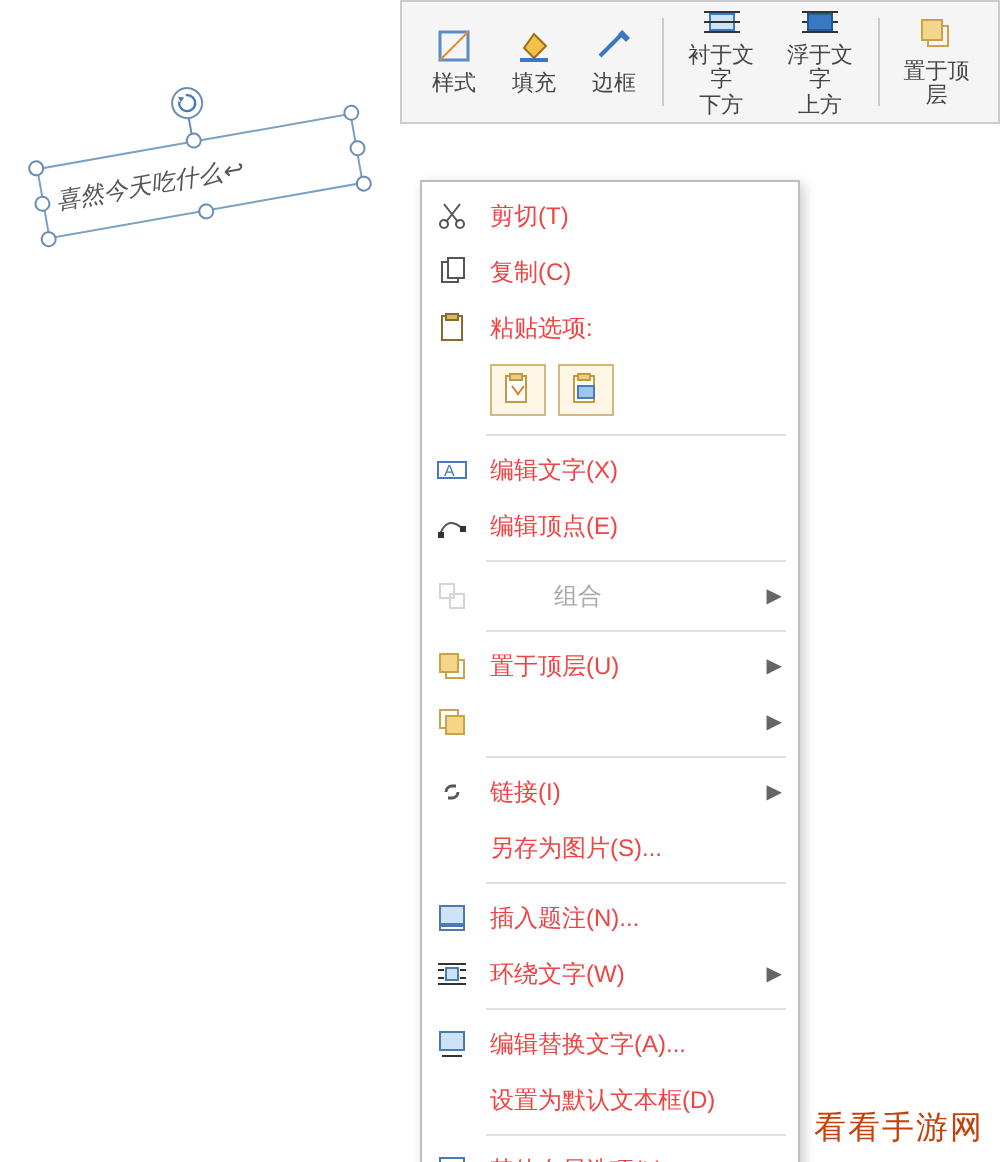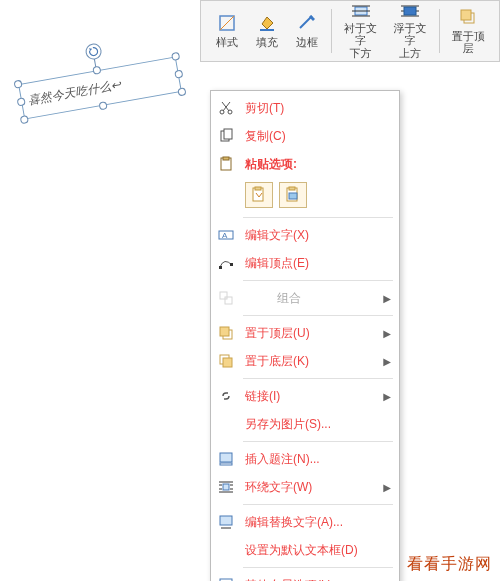--- a/index.html
+++ b/index.html
@@ -250,21 +250,21 @@
     </span>
     <span class="menu-label">复制(C)</span>
   </div>
   <div class="menu-item">
     <span class="menu-icon">
       <svg width="16" height="16" viewBox="0 0 16 16">
           <rect x="3" y="2" width="10" height="12" fill="none" stroke="#8a6a2a"></rect>
           <rect x="5" y="1" width="6" height="3" fill="#d8b86a" stroke="#8a6a2a"></rect>
         </svg>
     </span>
-    <span class="menu-label" style="font-weight:700">粘贴选项:</span>
+    <span class="menu-label" style="font-weight:400">粘贴选项:</span>
   </div>
   <div class="paste-options">
     <div class="paste-opt">
       <svg width="18" height="18" viewBox="0 0 18 18">
           <rect x="3" y="2" width="10" height="13" fill="#fff" stroke="#c49a3f"></rect>
           <rect x="5" y="1" width="6" height="3" fill="#e8cf8e" stroke="#c49a3f"></rect>
           <path d="M6 7l3 4 3-4" fill="none" stroke="#d0842a"></path>
         </svg>
     </div>
     <div class="paste-opt">
@@ -320,21 +320,20 @@
     <span class="menu-label">置于顶层(U)</span>
     <span class="submenu-arrow">▶</span>
   </div>
   <div class="menu-item">
     <span class="menu-icon">
       <svg width="16" height="16" viewBox="0 0 16 16">
           <rect x="2" y="2" width="9" height="9" fill="none" stroke="#c9a24a"></rect>
           <rect x="5" y="5" width="9" height="9" fill="#f5d58a" stroke="#c9a24a"></rect>
         </svg>
     </span>
-    <span class="menu-label">置于底层(K)</span>
     <span class="submenu-arrow">▶</span>
   </div>
   <div class="menu-divider"></div>
 
   <div class="menu-item">
     <span class="menu-icon">
       <svg width="16" height="16" viewBox="0 0 16 16">
           <path d="M5 8a3 3 0 0 1 3-3h2M11 8a3 3 0 0 1-3 3H6" fill="none" stroke="#555" stroke-width="1.4"></path>
         </svg>
     </span>

